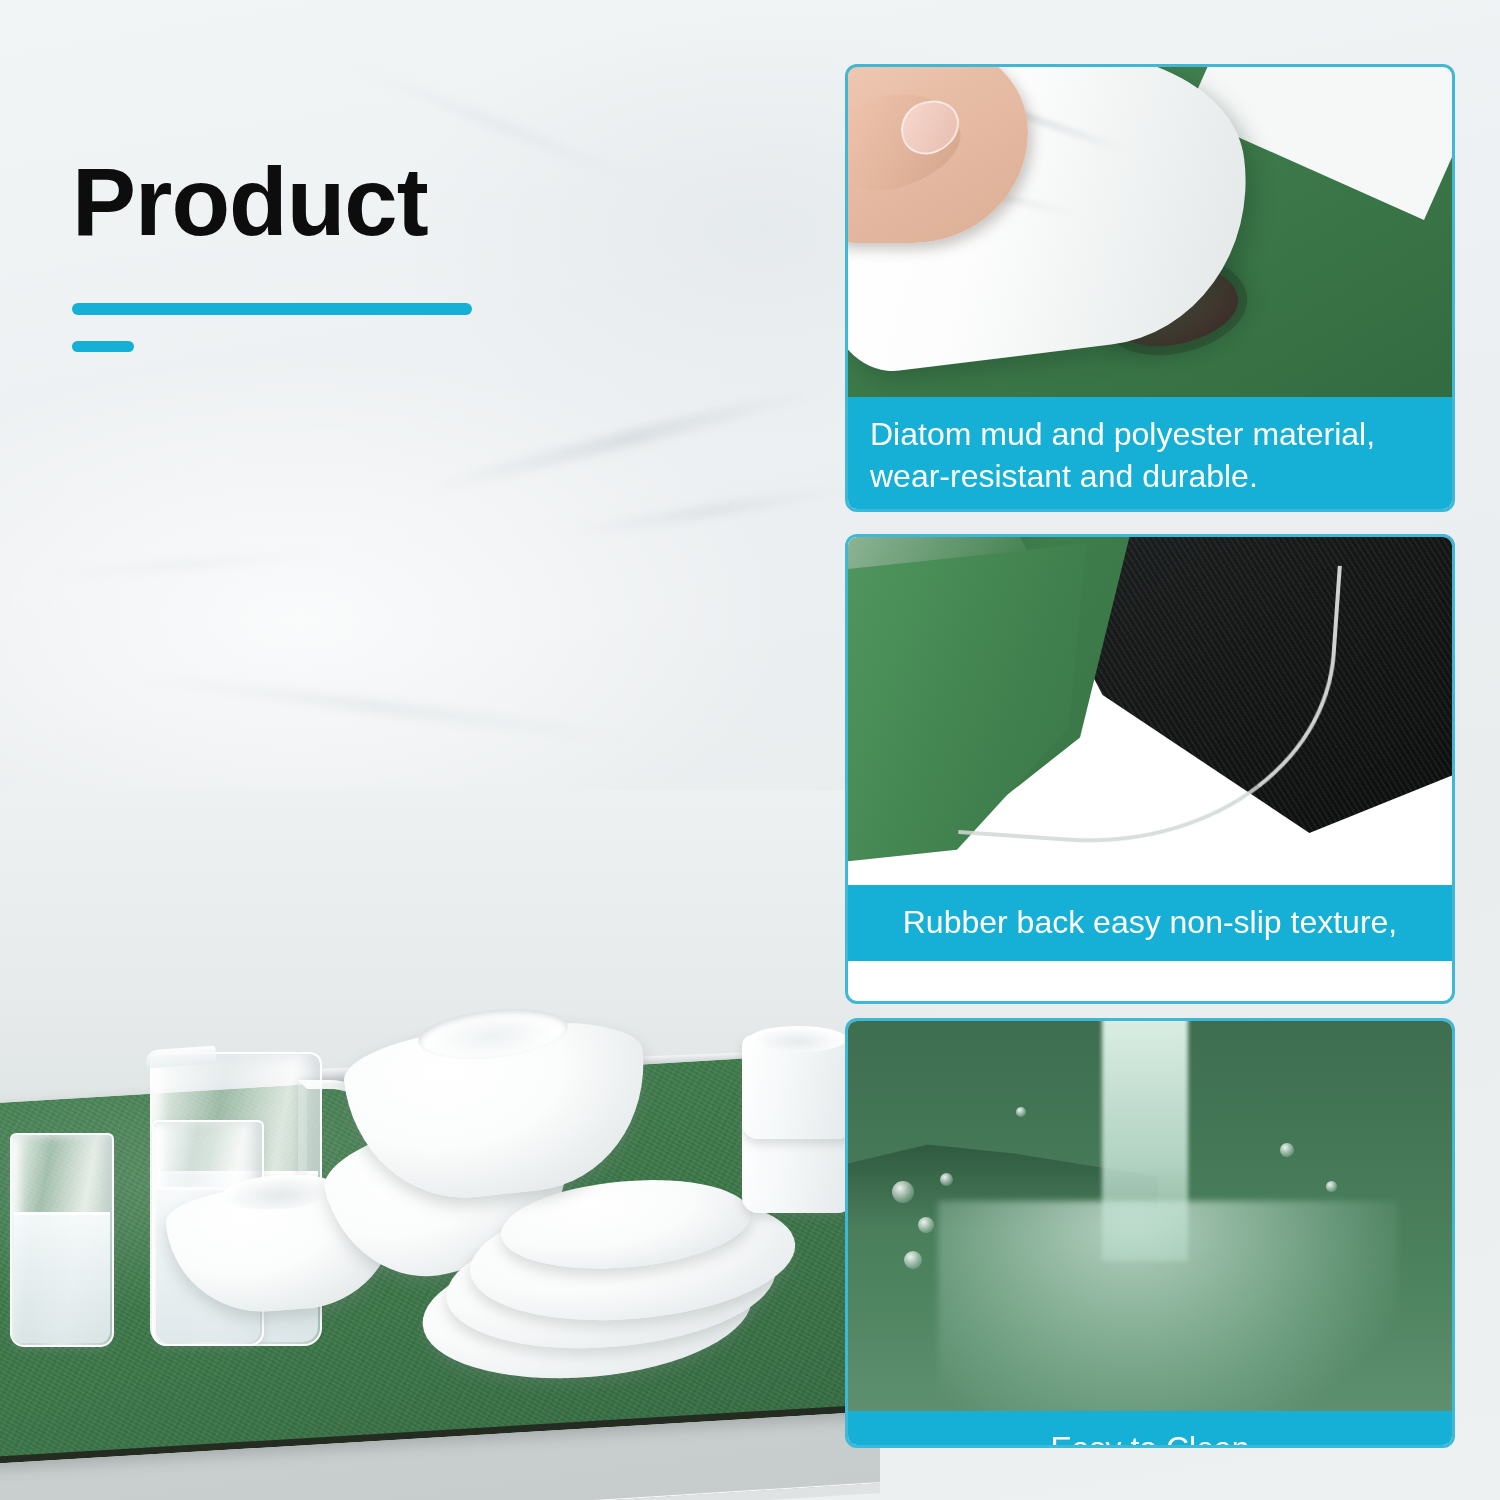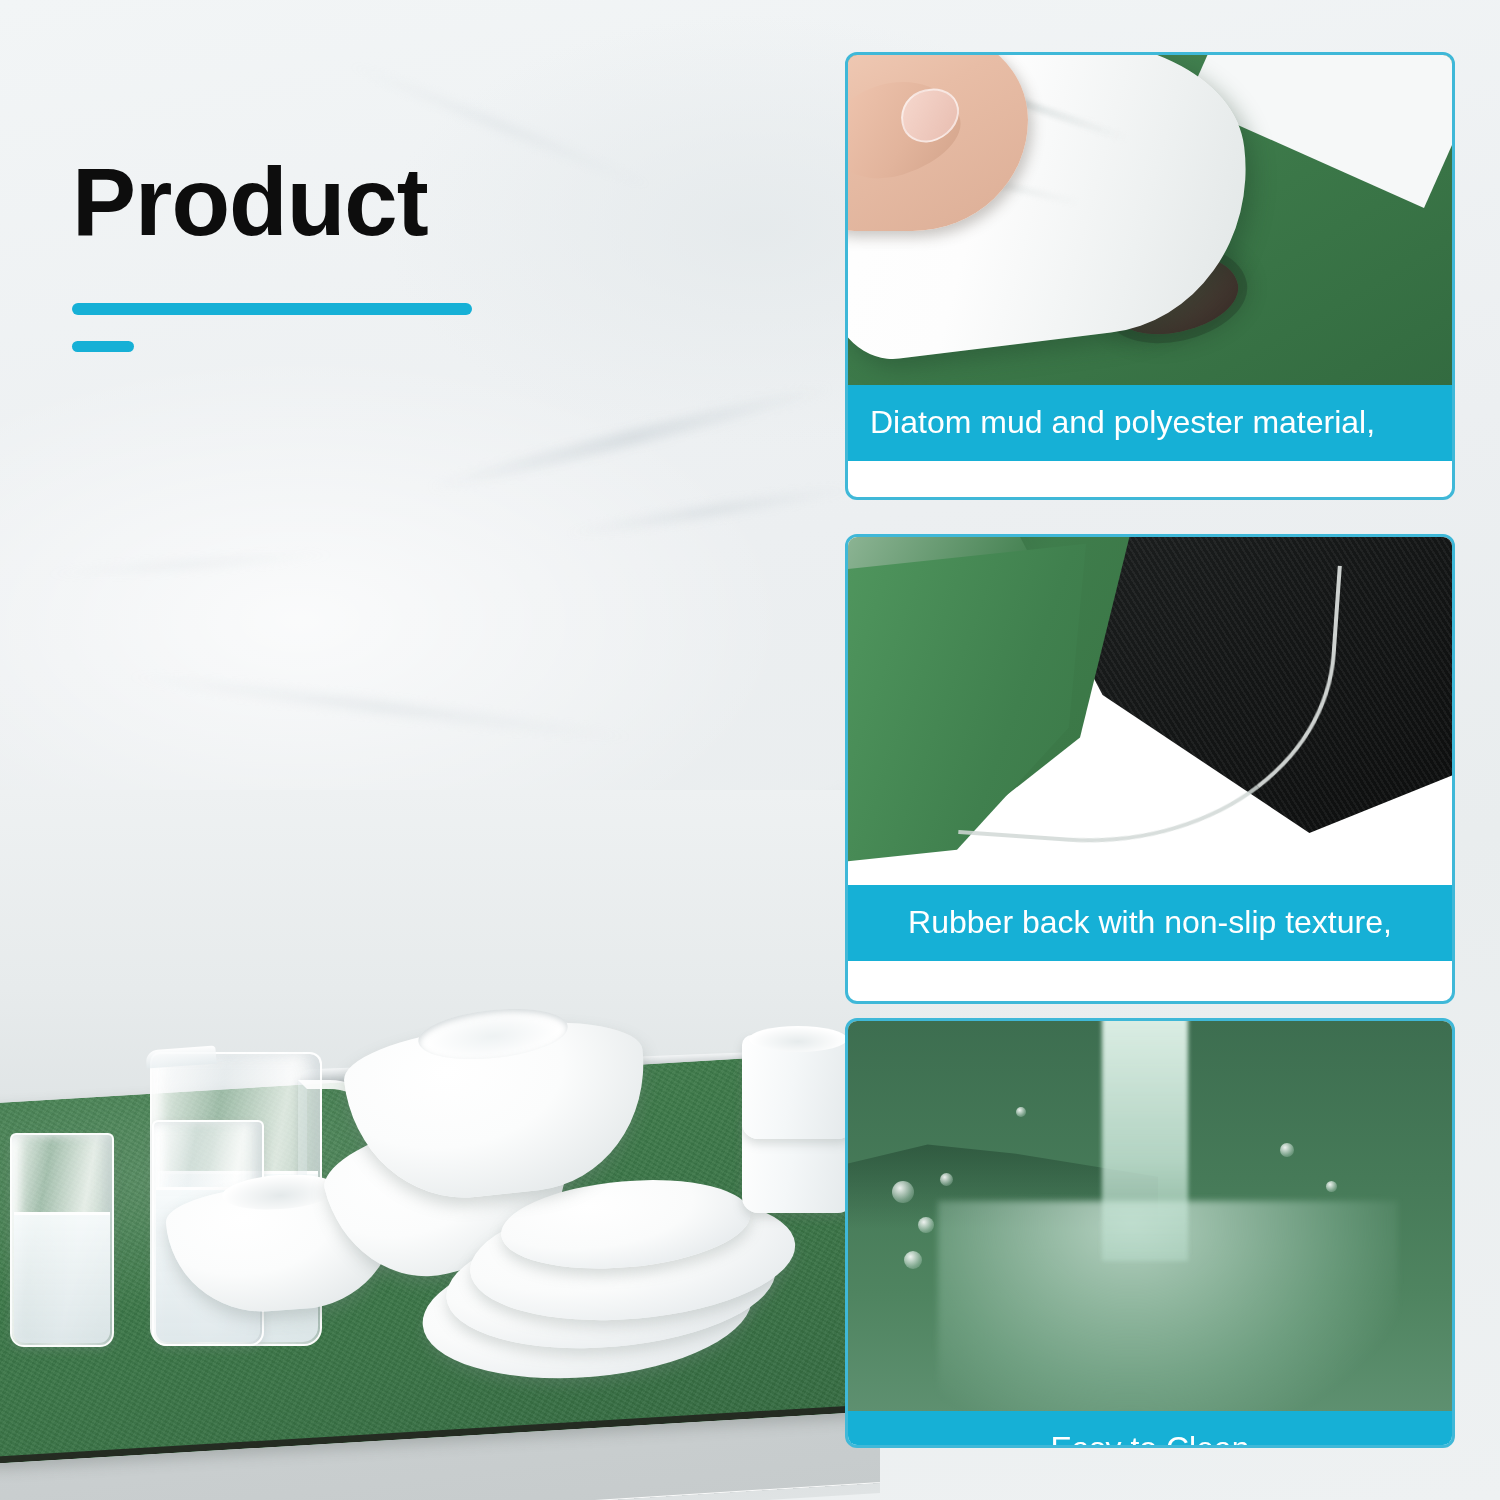--- a/index.html
+++ b/index.html
@@ -293,21 +293,21 @@
     color: #ffffff;
     font-size: 32px;
     line-height: 1.32;
     padding: 16px 22px 18px 22px;
     box-sizing: border-box;
   }
   .caption.left { text-align: left; }
   .caption.center { text-align: center; }
 
   
-  #panel-1 { top: 52px; height: 448px; }
+  #panel-1 { top: 64px; height: 448px; }
   #panel-1 .panel-photo { height: 330px; background: linear-gradient(150deg, #4a8a58, #3d7a4a 45%, #336b40); }
   .p1-white-corner {
     position: absolute; right: -30px; top: -120px; width: 260px; height: 230px;
     background: #f6f8f8; transform: rotate(24deg);
   }
   .towel {
     position: absolute; left: -30px; top: -14px; width: 430px; height: 300px;
     background: linear-gradient(112deg, #ffffff 0%, #fdfdfd 40%, #eef1f1 72%, #e0e5e5 100%);
     border-radius: 0 60% 45% 18% / 0 55% 70% 30%;
     transform: rotate(-7deg);
@@ -480,34 +480,35 @@
       <div class="towel-fold"></div>
       <div class="towel-fold towel-fold2"></div>
     </div>
     <div class="hand">
       <div class="thumb"></div>
       <div class="nail"></div>
     </div>
   </div>
   <div class="caption left">
     <div>Diatom mud and polyester material,</div>
+    <div>wear-resistant and durable.</div>
   </div>
 </div>
 
 <div class="panel" id="panel-2">
   <div class="panel-photo">
     <div class="fold-black">
       <div class="fold-black-texture"></div>
     </div>
     <div class="fold-green"></div>
     <div class="fold-green2"></div>
     <div class="fold-edge"></div>
   </div>
   <div class="caption center">
-    <div>Rubber back with non-slip texture,</div>
+    <div>Rubber back easy non-slip texture,</div>
   </div>
 </div>
 
 <div class="panel" id="panel-3">
   <div class="panel-photo">
     <div class="water-ridge"></div>
     <div class="water-splash"></div>
     <div class="water-stream"></div>
     <div class="bubble" style="left:44px; top:160px; width:22px; height:22px;"></div>
     <div class="bubble" style="left:70px; top:196px; width:16px; height:16px;"></div>

